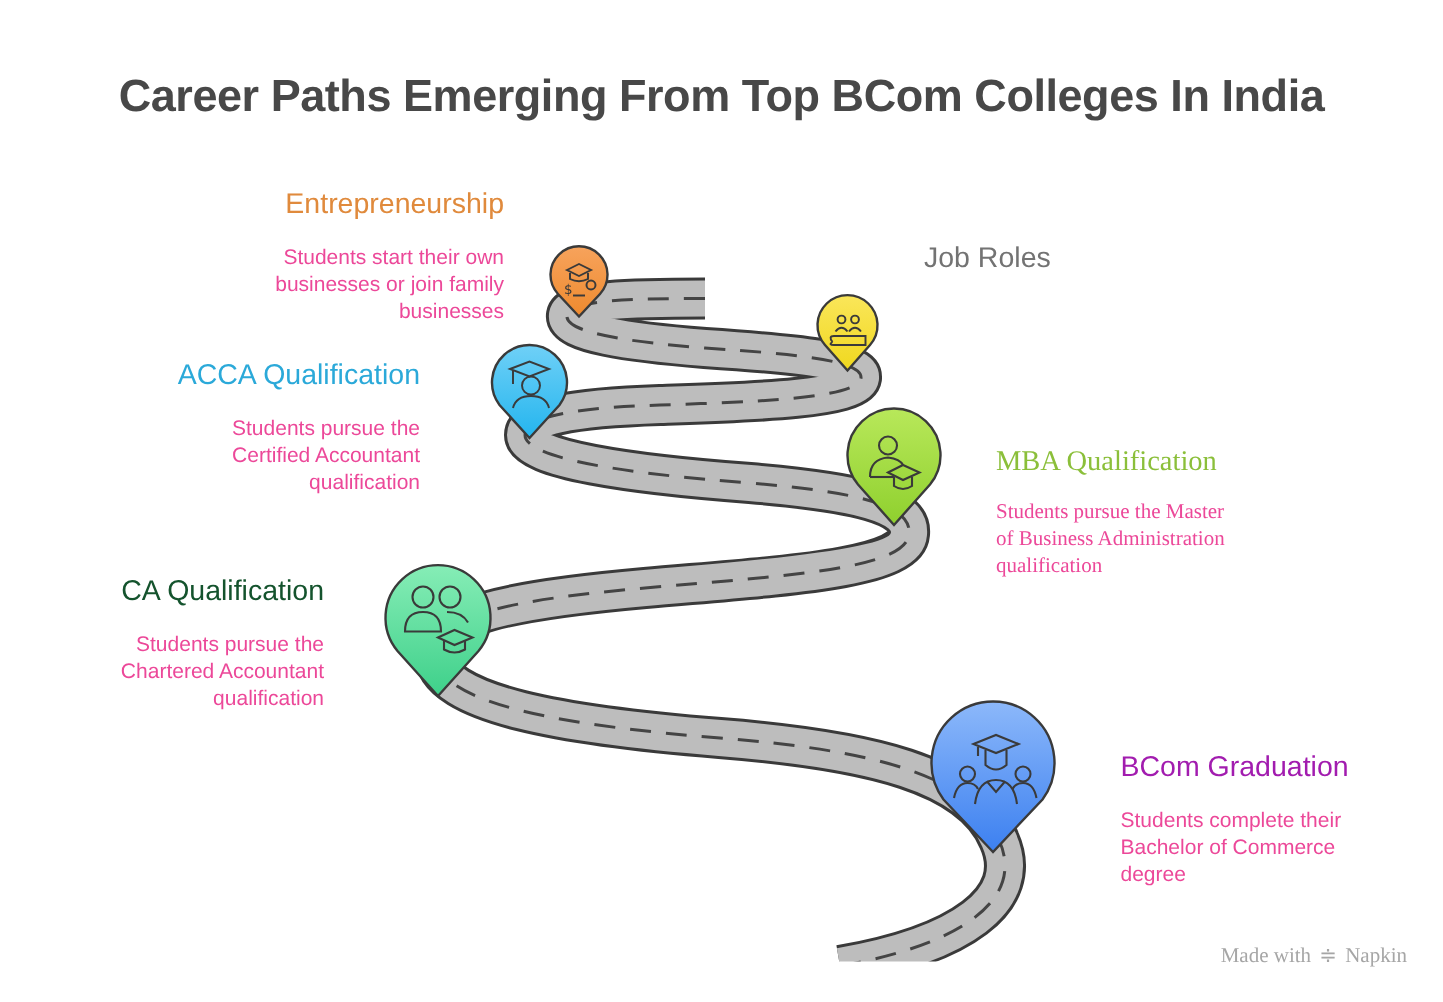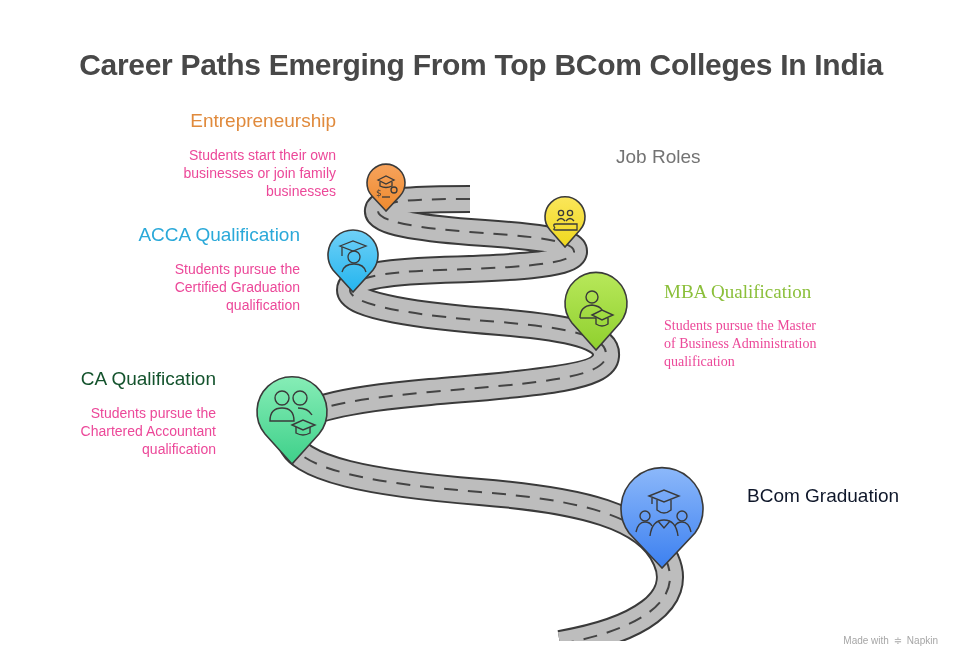--- a/index.html
+++ b/index.html
@@ -1,26 +1,26 @@
 <!DOCTYPE html>
 <html><head>
 <meta charset="utf-8">
 <style>
   html, body { margin: 0; padding: 0; background: #ffffff; }
   body { width: 962px; height: 668px; position: relative; overflow: hidden;
          font-family: "Liberation Sans", "DejaVu Sans", sans-serif; }
   .title { position: absolute; left: 0; top: 48px; width: 962px; text-align: center;
            font-size: 30px; font-weight: bold; color: #484848; letter-spacing: -0.3px; }
   .road-svg { position: absolute; left: 0; top: 0; }
-  .block { position: absolute; }
+  .block { position: absolute; margin-top: 16px; }
   .block .h { font-size: 19px; margin-bottom: 14px; white-space: nowrap; }
   .block .d { font-size: 14px; line-height: 18px; color: #ec4899; }
   .right { text-align: right; }
   .left { text-align: left; }
-  .footer { position: absolute; right: 24px; bottom: 22px; font-size: 10px; color: #a6a6a6; }
+  .footer { position: absolute; right: 24px; bottom: 22px; font-size: 14px; color: #a6a6a6; font-family: Liberation Serif, serif; }
   .footer .nap-icon { display: inline-block; margin: 0 2px; }
 </style>
 </head>
 <body>
 
 <div class="title">Career Paths Emerging From Top BCom Colleges In India</div>
 
 <svg class="road-svg" width="962" height="668" viewBox="0 0 962 668">
   <defs>
     <linearGradient id="gOrange" x1="0" y1="0" x2="0" y2="1">
@@ -133,25 +133,25 @@
     <div>Students start their own</div>
     <div>businesses or join family</div>
     <div>businesses</div>
   </div>
 </div>
 
 <div class="block left" style="left:616px; top:146px; width:220px;">
   <div class="h" style="color:#737373;">Job Roles</div>
 </div>
 
-<div class="block right" style="right:662px; top:224px; width:220px;text-align:right;">
+<div class="block right" style="right:682px; top:224px; width:220px;text-align:right;">
   <div class="h" style="color:#2BA9D9;">ACCA Qualification</div>
   <div class="d">
     <div>Students pursue the</div>
-    <div>Certified Graduation</div>
+    <div>Certified Accountant</div>
     <div>qualification</div>
   </div>
 </div>
 
 <div class="block left" style="left:664px; top:281px; width:230px;font-family:Liberation Serif, serif;">
   <div class="h" style="color:#8BBF3A;">MBA Qualification</div>
   <div class="d">
     <div>Students pursue the Master</div>
     <div>of Business Administration</div>
     <div>qualification</div>
@@ -161,20 +161,25 @@
 <div class="block right" style="right:746px; top:368px; width:200px;">
   <div class="h" style="color:#14532d;">CA Qualification</div>
   <div class="d">
     <div>Students pursue the</div>
     <div>Chartered Accountant</div>
     <div>qualification</div>
   </div>
 </div>
 
 <div class="block left" style="left:747px; top:485px; width:200px;">
-  <div class="h" style="color:#0f172a;">BCom Graduation</div>
+  <div class="h" style="color:#a21caf;">BCom Graduation</div>
+  <div class="d">
+    <div>Students complete their</div>
+    <div>Bachelor of Commerce</div>
+    <div>degree</div>
+  </div>
 </div>
 
 <div class="footer">
   <span>Made with</span>
   <span class="nap-icon">≑</span>
   <span>Napkin</span>
 </div>
 
 </body></html>

